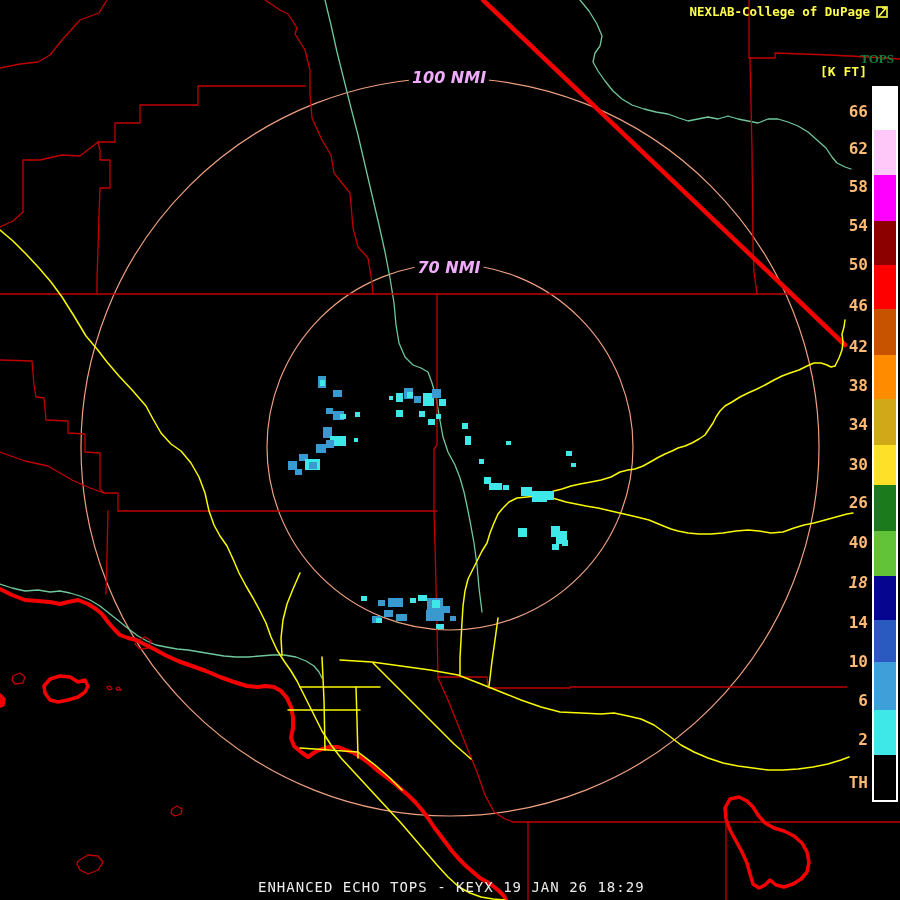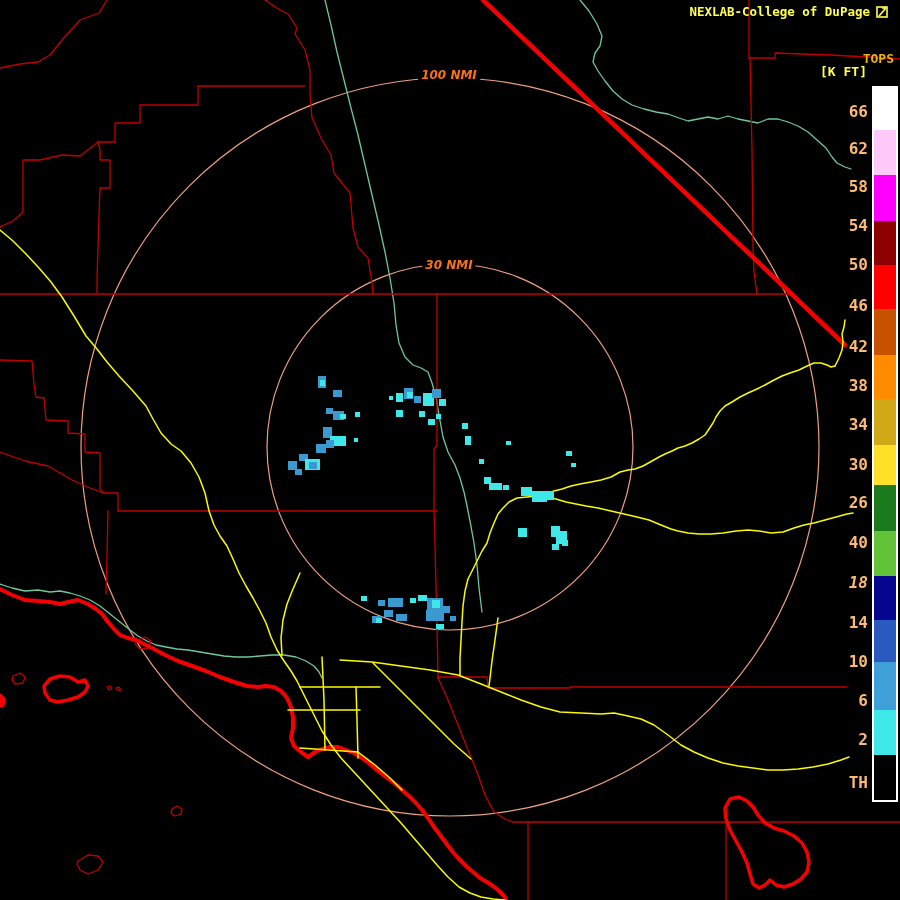--- a/index.html
+++ b/index.html
@@ -2,24 +2,24 @@
 <html><head>
 <meta charset="utf-8">
 <style>
   html,body{margin:0;padding:0;background:#000;}
   .screen{position:relative;width:900px;height:900px;background:#000;overflow:hidden;
           font-family:"DejaVu Sans Mono","Liberation Mono",monospace;}
   #map-svg{position:absolute;left:0;top:0;}
   .txt{position:absolute;white-space:pre;}
   .brand{top:4px;right:30px;color:#FFFF4D;font-size:12.5px;font-weight:bold;}
   .brand-icon{position:absolute;top:5px;right:12px;width:12px;height:13px;}
-  .scale-title{top:51px;right:6px;color:#eab308;font-size:13px;font-weight:bold;}
+  .scale-title{top:51px;right:6px;color:#15803d;font-size:13px;font-weight:bold;font-family:Liberation Serif, serif;}
   .scale-units{top:64px;right:33px;color:#FFFF4D;font-size:13px;font-weight:bold;}
   .caption{left:258px;top:879px;color:#EDEDED;font-size:14px;letter-spacing:1px;}
-  .ring-label{position:absolute;color:#f97316;font-size:12px;font-weight:bold;font-style:italic;
+  .ring-label{position:absolute;color:#f0abfc;font-size:16px;font-weight:bold;font-style:italic;
               background:#000;padding:0 3px;transform:translateX(-50%);
               font-family:"DejaVu Sans","Liberation Sans",sans-serif;}
   #legend{position:absolute;left:0;top:0;width:900px;height:900px;pointer-events:none;}
   .legend-bar{position:absolute;left:872px;top:86px;width:22px;border:2px solid #fff;background:#000;}
   .legend-block{width:22px;}
   .legend-num{position:absolute;color:#fdba74;font-size:16px;font-weight:bold;width:40px;
               text-align:right;left:828px;}
 </style>
 </head>
 <body>
@@ -182,15 +182,16 @@
   <div class="txt brand">NEXLAB-College of DuPage</div>
   <svg class="brand-icon" viewBox="0 0 12 13">
     <rect x="1" y="2" width="10" height="10" fill="none" stroke="#FFFF4D" stroke-width="1.6"></rect>
     <line x1="3" y1="11" x2="10" y2="3" stroke="#FFFF4D" stroke-width="1.6"></line>
     <line x1="6" y1="3" x2="10" y2="3" stroke="#FFFF4D" stroke-width="1.6"></line>
   </svg>
   <div class="txt scale-title">TOPS</div>
   <div class="txt scale-units">[K FT]</div>
 
   <div class="ring-label" id="label100" style="left: 449px; top: 68px;">100 NMI</div>
-  <div class="ring-label" id="label50" style="left: 449px; top: 258px;">30 NMI</div>
+  <div class="ring-label" id="label50" style="left: 449px; top: 258px;">70 NMI</div>
 
+  <div class="txt caption">ENHANCED ECHO TOPS - KEYX 19 JAN 26 18:29</div>
 </div>
 
 </body></html>

